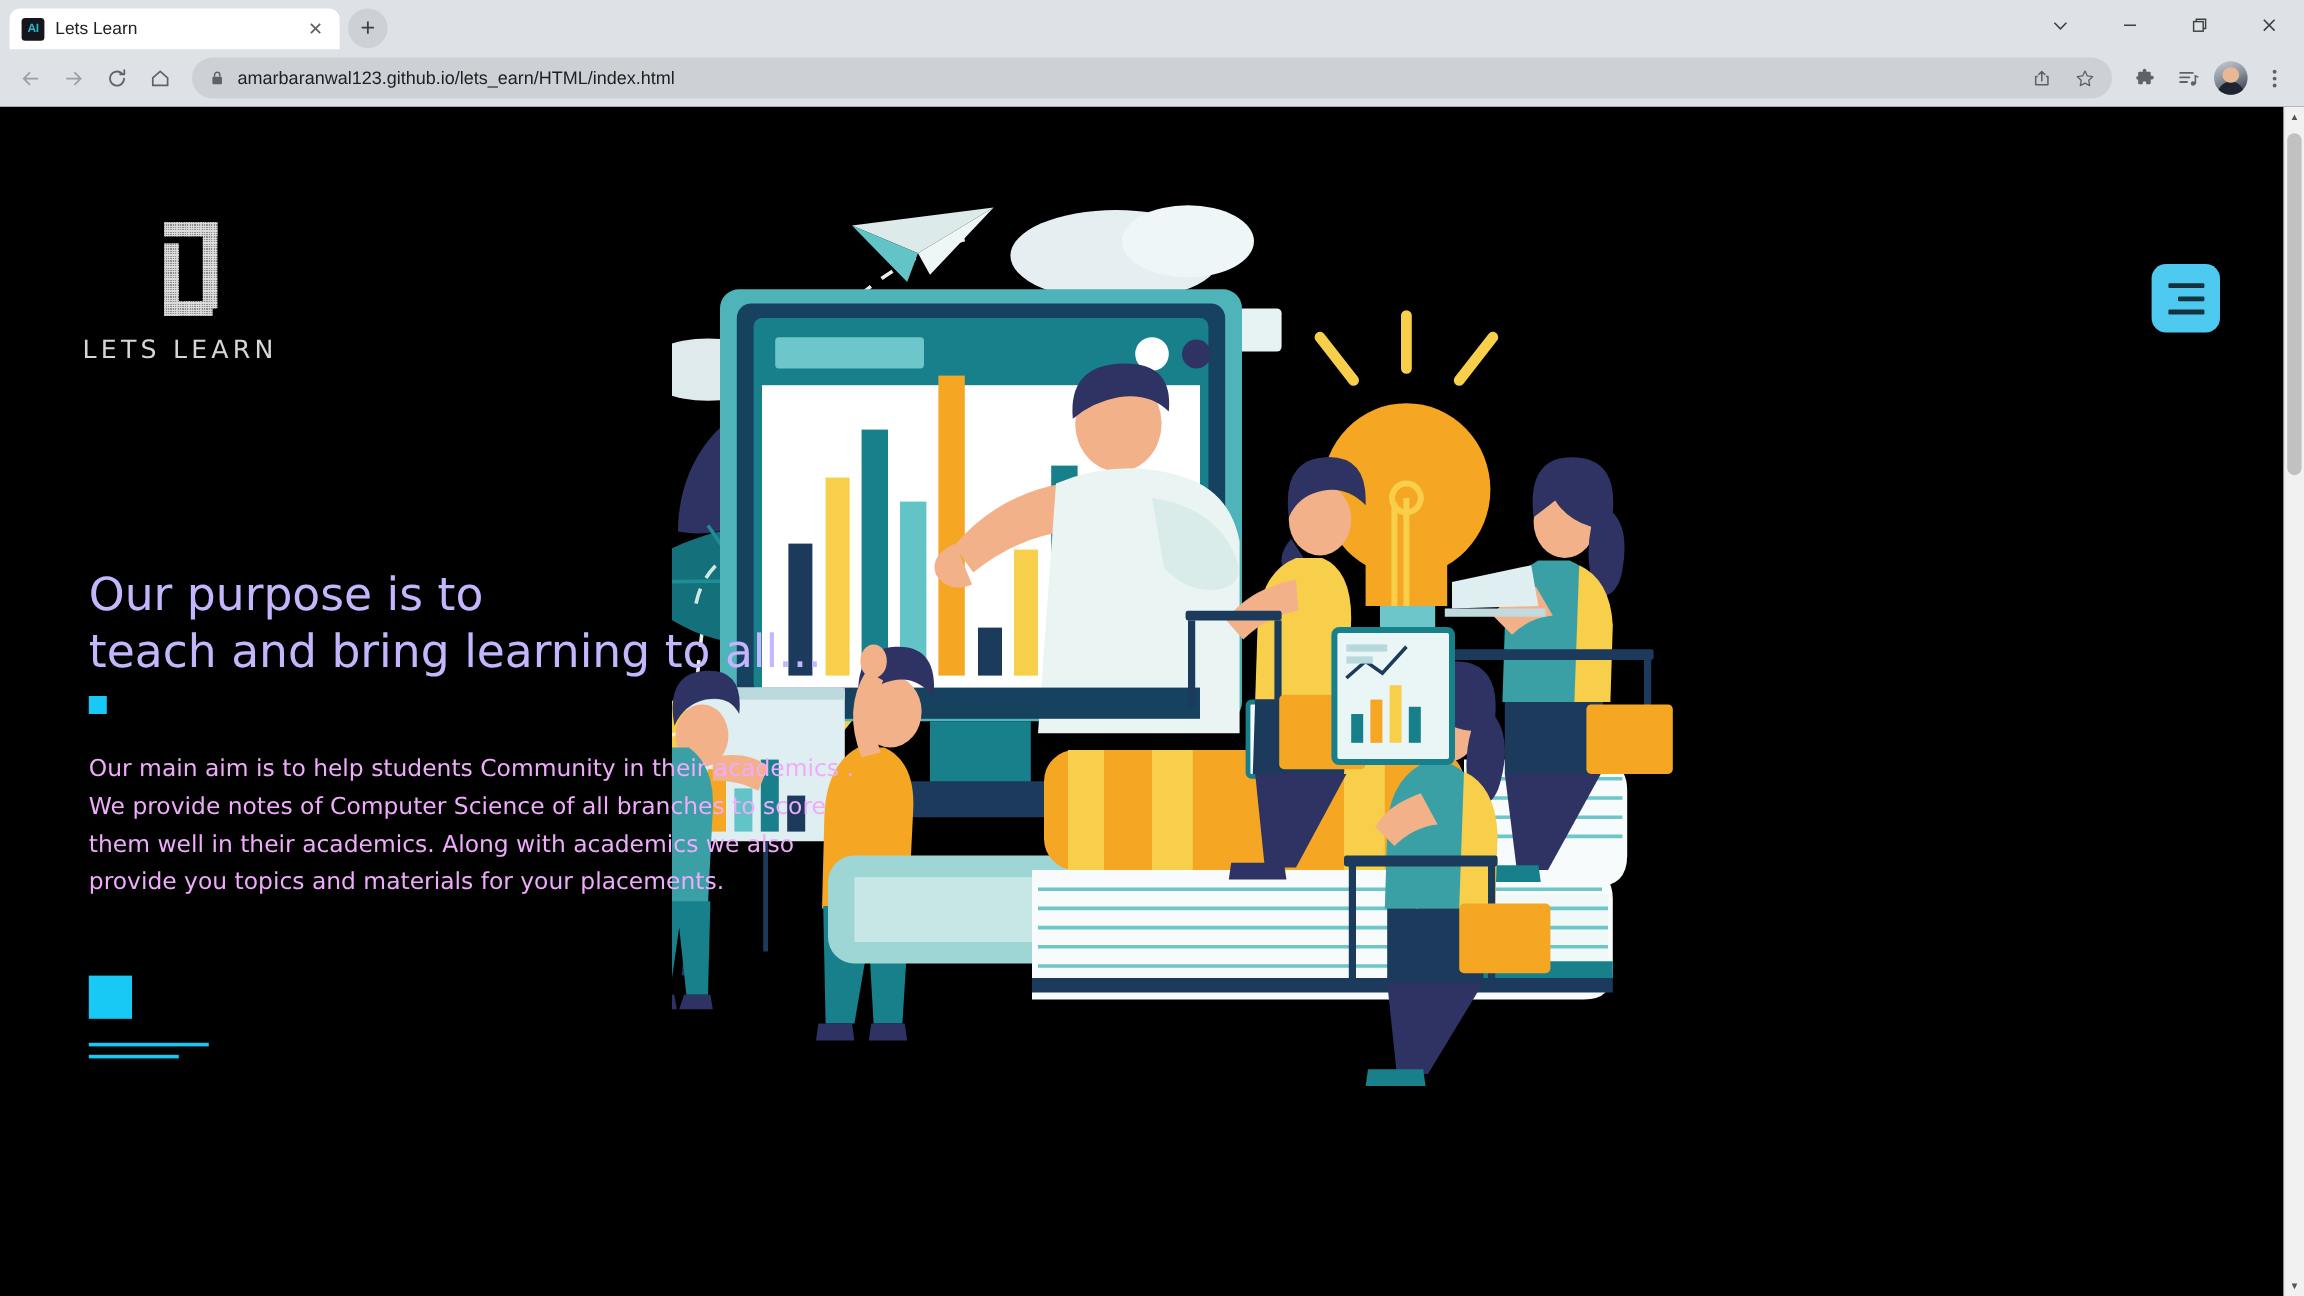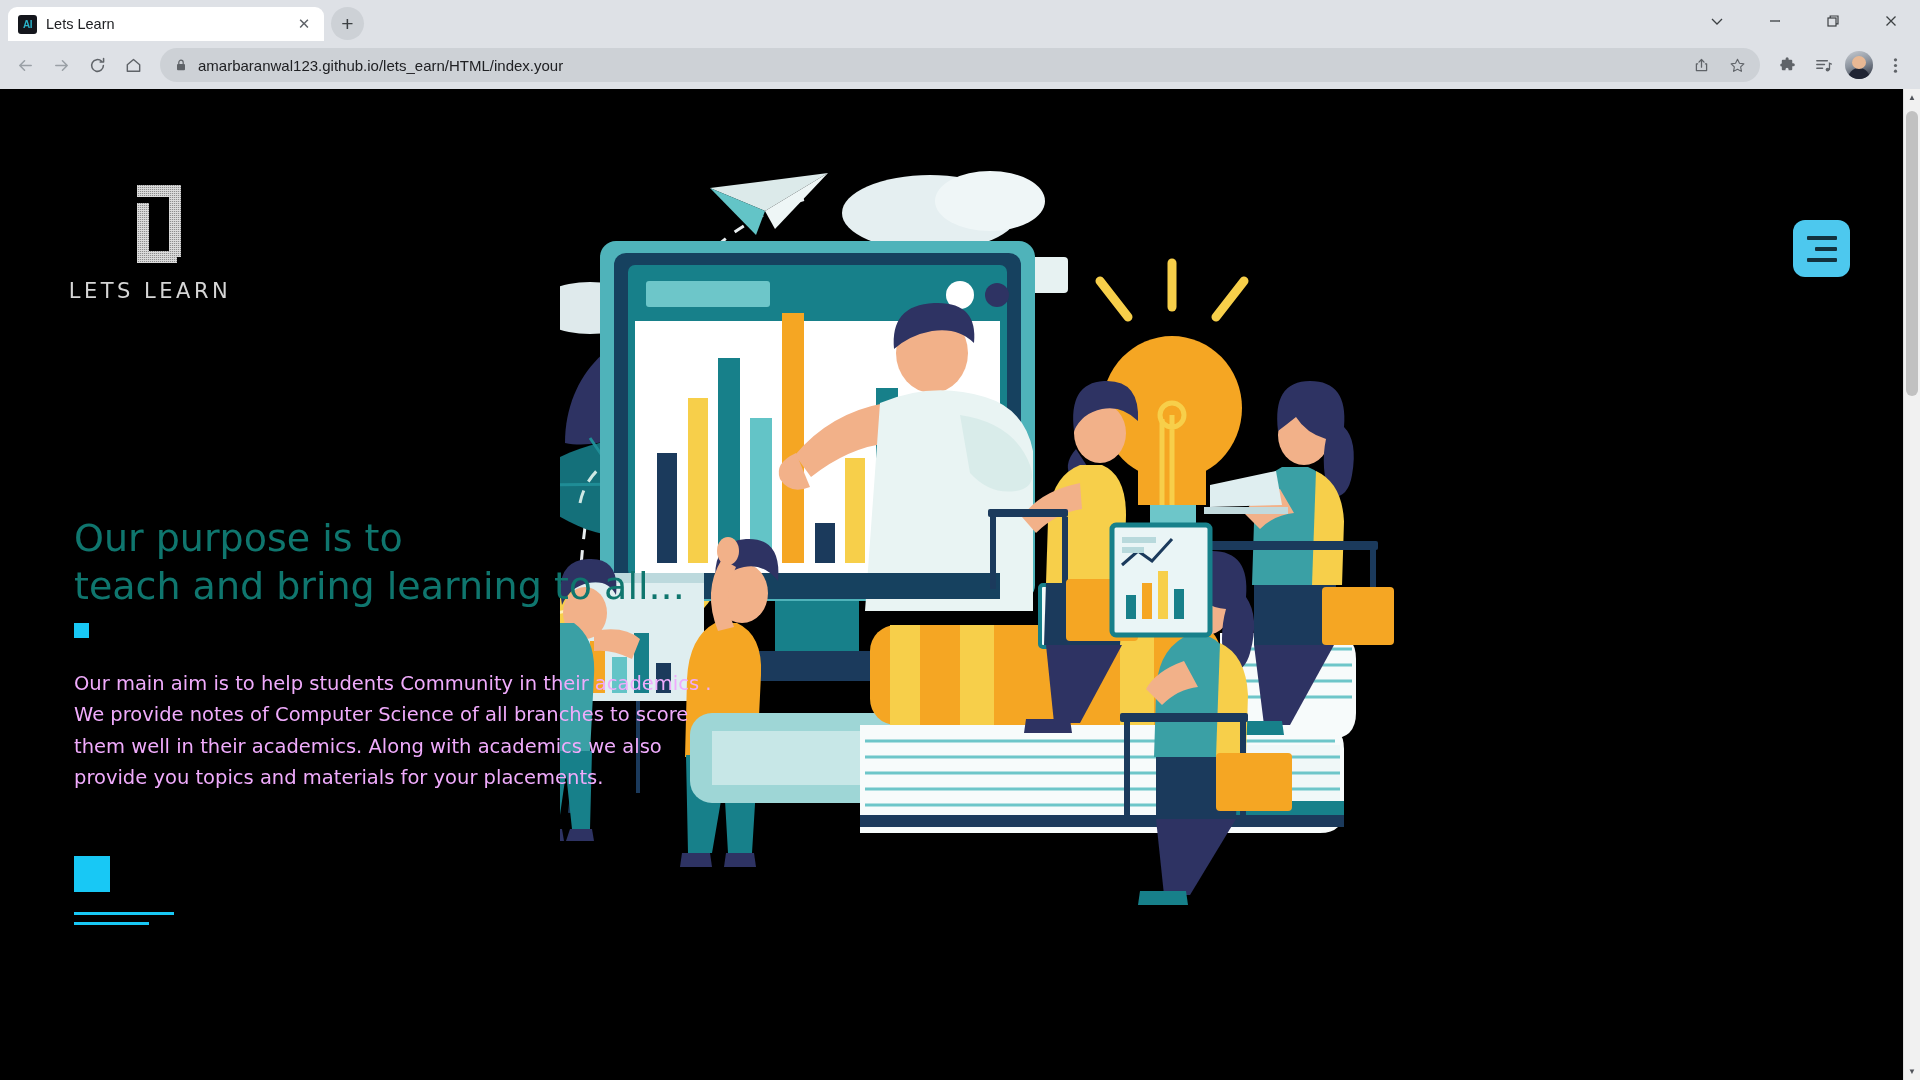--- a/index.html
+++ b/index.html
@@ -7,21 +7,21 @@
   html, body {
     width: 1920px; height: 1080px; overflow: hidden;
     font-family: "Liberation Sans", sans-serif;
     background: #000;
   }
   
   .browser { width:1920px; height:1080px; display:flex; flex-direction:column; background:#dee1e6; }
 
   .tabstrip { height:41px; background:#dee1e6; display:flex; align-items:flex-end; position:relative; flex:0 0 41px; }
   .tab {
-    margin-left:8px; width:316px; height:34px; background:#fff;
+    margin-left:8px; width:275px; height:34px; background:#fff;
     border-radius:9px 9px 0 0; display:flex; align-items:center; padding:0 10px; gap:9px;
     position:relative;
   }
   .favicon { width:19px; height:19px; border-radius:3px; background:#14161c;
              display:flex; align-items:center; justify-content:center; flex:0 0 19px; }
   .favicon span { color:#2bb3c8; font-size:10px; font-weight:bold; letter-spacing:-.5px; }
   .tab-title { font-size:14.5px; color:#202124; flex:1; white-space:nowrap; overflow:hidden; }
   .tab-close { width:20px; height:20px; display:flex; align-items:center; justify-content:center;
                color:#5f6368; font-size:15px; border-radius:50%; }
   .newtab { width:33px; height:33px; margin-left:7px; margin-bottom:1px; border-radius:50%;
@@ -69,21 +69,21 @@
   .lm-right  { left:50px;  top:0;    width:12px; height:72px; }
   .lm-left   { left:18px;  top:18px; width:12px; height:60px; }
   .lm-bottom { left:18px;  top:66px; width:40px; height:12px; }
   .logo-text { font-family:"DejaVu Sans", sans-serif; color:#d6d6d6; font-size:21px;
                letter-spacing:3.5px; text-align:center; white-space:nowrap; }
 
   
   .hero { position:absolute; left:74px; top:340px; z-index:6; }
   .welcome { color:#18c8f5; font-size:54px; font-weight:bold; letter-spacing:1px;
              font-family:"DejaVu Sans", sans-serif; }
-  .purpose { color:#0f766e; font-size:38px; margin-top:85px; line-height:1.27;
+  .purpose { color:#c4b5fd; font-size:38px; margin-top:42px; line-height:1.27;
              font-family:"DejaVu Sans", sans-serif; white-space:pre-line; }
   .caret { width:15px; height:15px; background:#18c8f5; margin-top:12px; }
   .blurb { color:#f0abfc; font-size:19.5px; line-height:1.62; margin-top:30px; max-width:670px;
            font-family:"DejaVu Sans", sans-serif; white-space:pre-line; }
   .cta { margin-top:62px; }
   .cta-box { width:36px; height:36px; background:#18c8f5; }
   .cta-bar1 { width:100px; height:3px; background:#18c8f5; margin-top:20px; }
   .cta-bar2 { width:75px;  height:3px; background:#18c8f5; margin-top:7px; }
 
   
@@ -160,21 +160,21 @@
       <svg width="19" height="19" viewBox="0 0 20 20">
           <path d="M3.5 9.3L10 3.6l6.5 5.7V16H3.5z" stroke="currentColor" stroke-width="1.5" fill="none" stroke-linejoin="round"></path>
         </svg>
     </div>
 
     <div class="omnibox">
       <svg width="14" height="14" viewBox="0 0 14 14">
         <rect x="3" y="6" width="8" height="6.2" rx="1" fill="#5f6368"></rect>
         <path d="M4.8 6V4.4a2.2 2.2 0 0 1 4.4 0V6" stroke="#5f6368" stroke-width="1.2" fill="none"></path>
       </svg>
-      <div class="url" title="Search Google or type a URL">amarbaranwal123.github.io/lets_earn/HTML/index.your</div>
+      <div class="url" title="Search Google or type a URL">amarbaranwal123.github.io/lets_earn/HTML/index.html</div>
       <div class="omni-right">
         <div class="tbtn">
           <svg width="17" height="17" viewBox="0 0 20 20">
               <path d="M6 8H4v8h12V8h-2" stroke="currentColor" stroke-width="1.5" fill="none" stroke-linejoin="round"></path>
               <path d="M10 12V3m0 0L7 6m3-3l3 3" stroke="currentColor" stroke-width="1.5" fill="none" stroke-linecap="round" stroke-linejoin="round"></path>
             </svg>
         </div>
         <div class="tbtn">
           <svg width="17" height="17" viewBox="0 0 20 20">
               <path d="M10 2.6l2.3 4.8 5.2.7-3.8 3.6.9 5.2-4.6-2.5-4.6 2.5.9-5.2L2.5 8.1l5.2-.7z" stroke="currentColor" stroke-width="1.3" fill="none" stroke-linejoin="round"></path>

